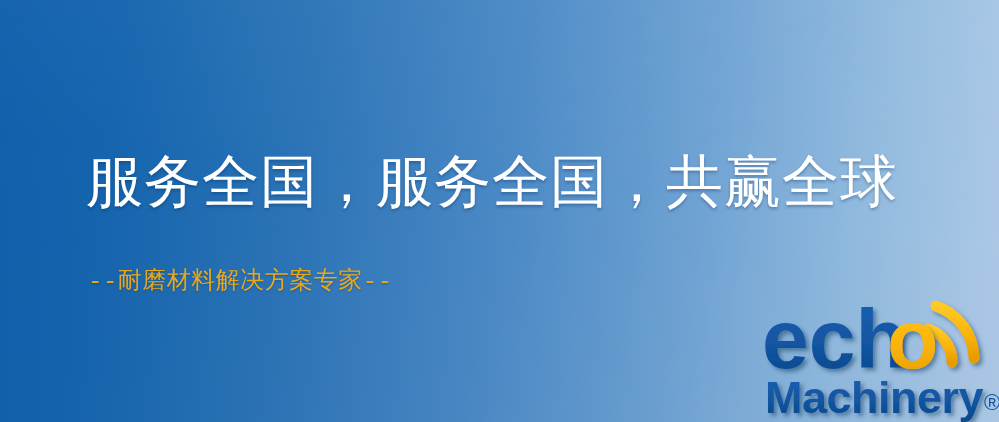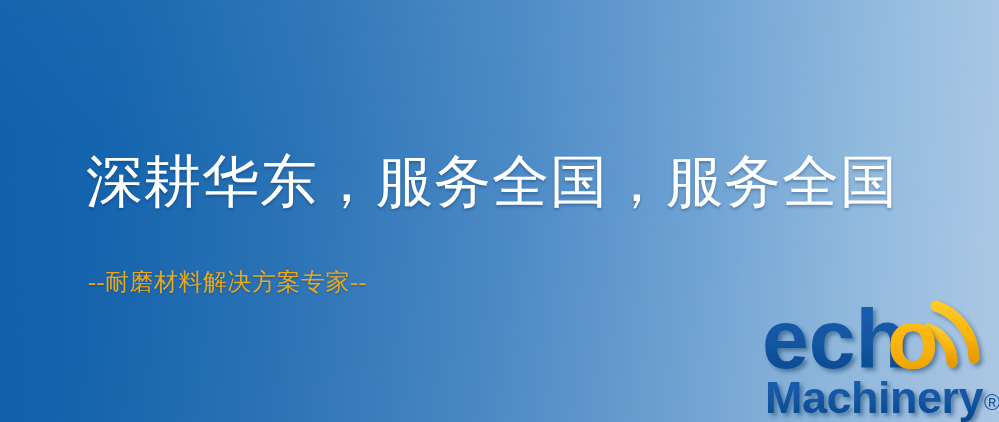--- a/index.html
+++ b/index.html
@@ -43,21 +43,21 @@
     letter-spacing: 1px;
     white-space: nowrap;
     text-shadow: 0 2px 3px rgba(0, 38, 85, 0.32);
     z-index: 3;
   }
 
   .subtitle {
     position: absolute;
     left: 88px;
     top: 268px;
-    font-family: Liberation Serif, serif;
+    font-family: Liberation Mono, monospace;
     font-size: 24px;
     line-height: 1.2;
     color: #e9a81c;
     letter-spacing: 0.5px;
     white-space: nowrap;
     text-shadow: 0 1px 2px rgba(0, 38, 85, 0.30);
     z-index: 3;
   }
 
   .logo {
@@ -69,21 +69,21 @@
     z-index: 4;
     margin-left: 20px;
   }
   .logo svg { display: block; }
 </style>
 </head>
 <body>
 
 <div class="banner">
 
-  <div class="headline">深耕华东，服务全国，服务全国</div>
+  <div class="headline">服务全国，服务全国，共赢全球</div>
 
   <div class="subtitle">--耐磨材料解决方案专家--</div>
 
   <div class="logo">
     <svg width="257" height="126" viewBox="0 0 257 126" xmlns="http://www.w3.org/2000/svg" aria-hidden="true">
       <defs>
         <filter id="dropsh" x="-30%" y="-30%" width="180%" height="180%">
           <feDropShadow dx="3" dy="3" stdDeviation="2.2" flood-color="#0b2d55" flood-opacity="0.45"></feDropShadow>
         </filter>
         <linearGradient id="goldgrad" x1="0" y1="0" x2="0" y2="1">

